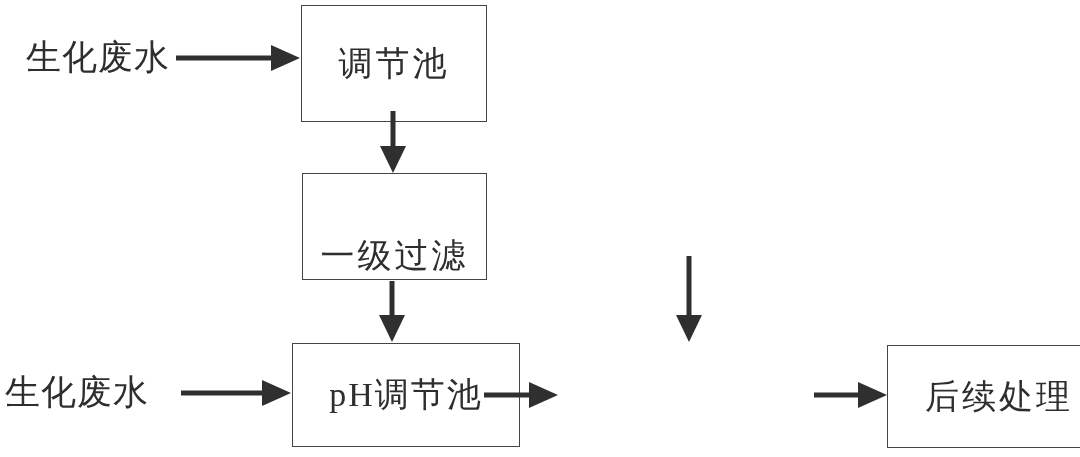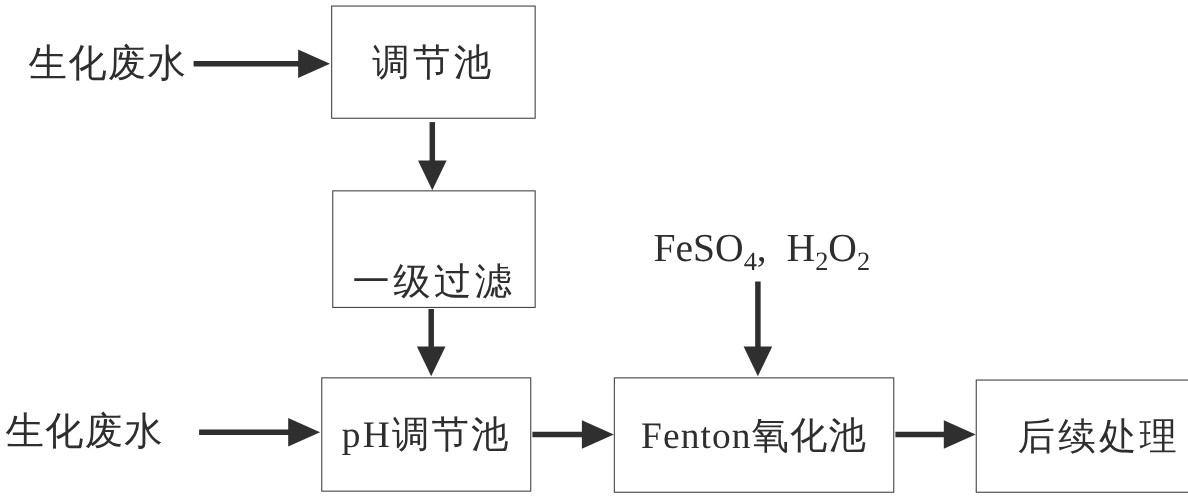--- a/index.html
+++ b/index.html
@@ -18,23 +18,23 @@
     box-sizing: border-box;
     border: 1px solid #444444;
     background: #ffffff;
     display: flex;
     align-items: center;
     justify-content: center;
     font-size: 34px;
     letter-spacing: 3px;
     white-space: nowrap;
   }
-  .node-regulation   { left: 301px; top: 5px;   width: 186px; height: 103px; }
+  .node-regulation   { left: 301px; top: 5px;   width: 186px; height: 117px; }
   .node-filtration   { left: 302px; top: 173px; width: 185px; height: 107px; align-items: flex-end; }
-  .node-ph           { left: 292px; top: 343px; width: 191px; height: 104px; letter-spacing: 2px; }
+  .node-ph           { left: 292px; top: 343px; width: 228px; height: 104px; letter-spacing: 2px; }
   .node-fenton       { left: 558px; top: 343px; width: 255px; height: 105px; letter-spacing: 1px; }
   .node-subsequent   { left: 887px; top: 345px; width: 224px; height: 103px; }
   .free-label {
     position: absolute;
     font-size: 35px;
     letter-spacing: 1px;
     line-height: 1.1;
     white-space: pre;
   }
   .label-biochemical { left: 26px; top: 39px; }
@@ -52,37 +52,33 @@
 </style>
 </head>
 <body>
 
 <div class="canvas">
 
   <span class="free-label label-biochemical">生化废水</span>
 
   <span class="free-label label-alkylation">生化废水</span>
 
-  <span class="free-label label-reagents"><span>FeSO</span><sub>4</sub><span>,  H</span><sub>2</sub><span>O</span><sub>2</sub></span>
 
   <div class="node node-regulation">
     <span>调节池</span>
   </div>
 
   <div class="node node-filtration">
     <span>一级过滤</span>
   </div>
 
   <div class="node node-ph">
     <span>pH调节池</span>
   </div>
 
-  <div class="node node-fenton">
-    <span>Fenton氧化池</span>
-  </div>
 
   <div class="node node-subsequent">
     <span>后续处理</span>
   </div>
 
   <svg class="arrows-layer" viewBox="0 0 1080 457" xmlns="http://www.w3.org/2000/svg">
 
     <g>
       <line x1="176" y1="58" x2="274" y2="58"></line>
       <polygon points="300,58 271,45 271,71"></polygon>

